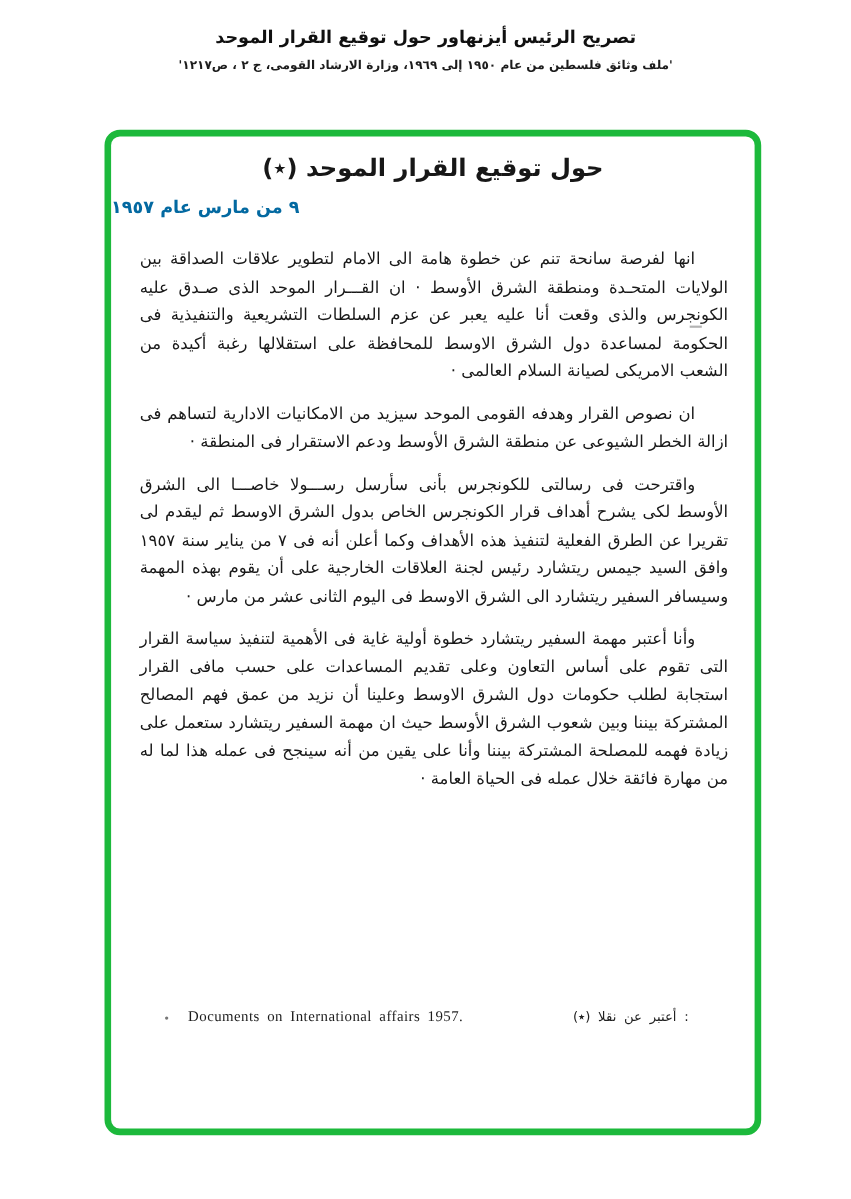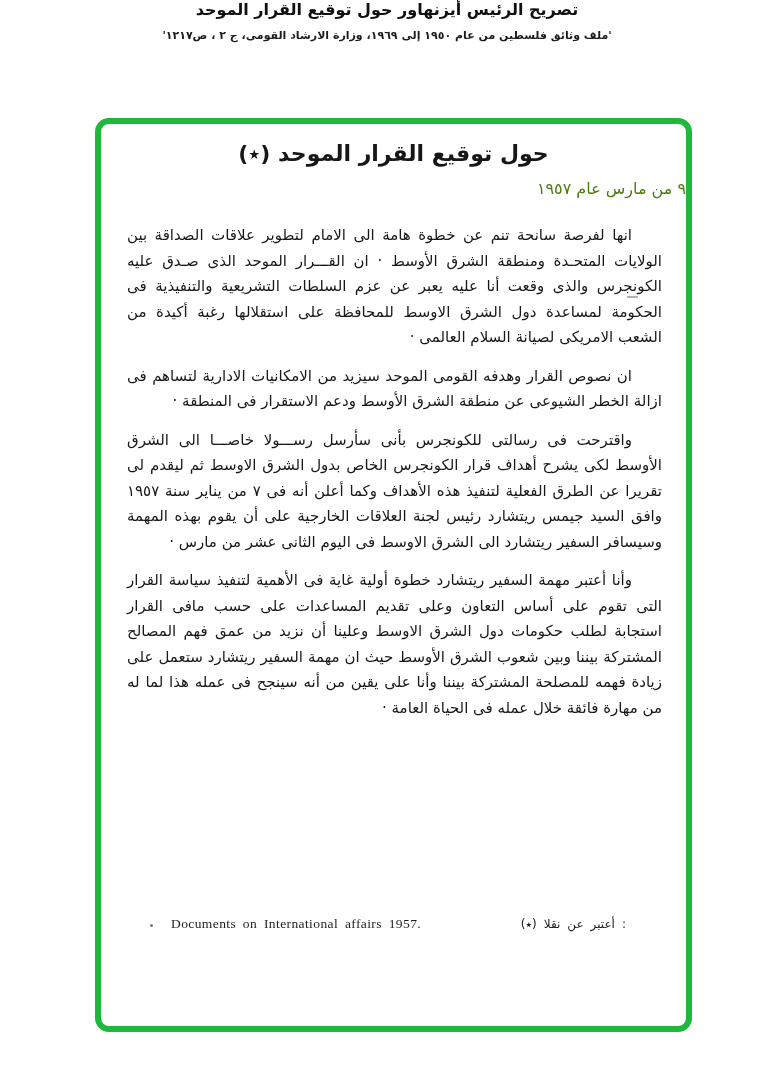--- a/index.html
+++ b/index.html
@@ -2,39 +2,39 @@
 <html lang="ar" style="--green: #1cb93b; --ink: #161616;"><head>
 <meta charset="utf-8">
 <style>
   :root{ --green:#1cb93b; --ink:#161616; }
   html,body{ margin:0; padding:0; background:#ffffff; }
   .page{
     position:relative; width:774px; height:1090px; background:#ffffff;
     font-family:"DejaVu Sans", sans-serif; color:var(--ink); overflow:hidden;
   }
   
-  .page-header{ text-align:center; direction:rtl; }
+  .page-header{ text-align:center; padding-top:24px; direction:rtl; }
   .hdr-title{ font-size:16px; font-weight:bold; color:#101010; letter-spacing:0.2px; }
   .hdr-source{ font-size:11px; font-weight:bold; color:#1c1c1c; margin-top:10px; }
   
   .green-box{
     position:absolute; left:95px; top:118px; width:597px; height:914px;
     box-sizing:border-box; border:6px solid var(--green); border-radius:14px;
     background:#ffffff;
   }
   
   .doc-title-wrap{ margin-top:42px; text-align:center; direction:rtl; }
   .doc-title{
     display:inline-block; font-size:29px; font-weight:bold; color:#141414;
     padding-bottom:7px; border-bottom:3px dashed #2d2d2d; line-height:1.15;
   }
   .doc-subtitle{ margin-top:17px; text-align:center; direction:rtl;
     font-size:22px; font-weight:bold; color:#171717; }
-  .doc-date{ margin-top:13px; text-align:right; direction:rtl;
-    font-size:16px; font-weight:normal; color:#4d7c0f; }
+  .doc-date{ margin-top:13px; text-align:left; direction:rtl;
+    font-size:16px; font-weight:bold; color:#0369a1; }
   
   .doc-body{
     margin:25px 24px 0 26px; direction:rtl; text-align:justify;
     font-size:15px; line-height:1.7; color:#181818;
   }
   .doc-body p{ margin:0 0 13px 0; text-indent:30px; }
   
   .doc-footnote{
     position:absolute; left:70px; right:60px; top:792px;
     display:flex; justify-content:space-between; align-items:flex-start;

